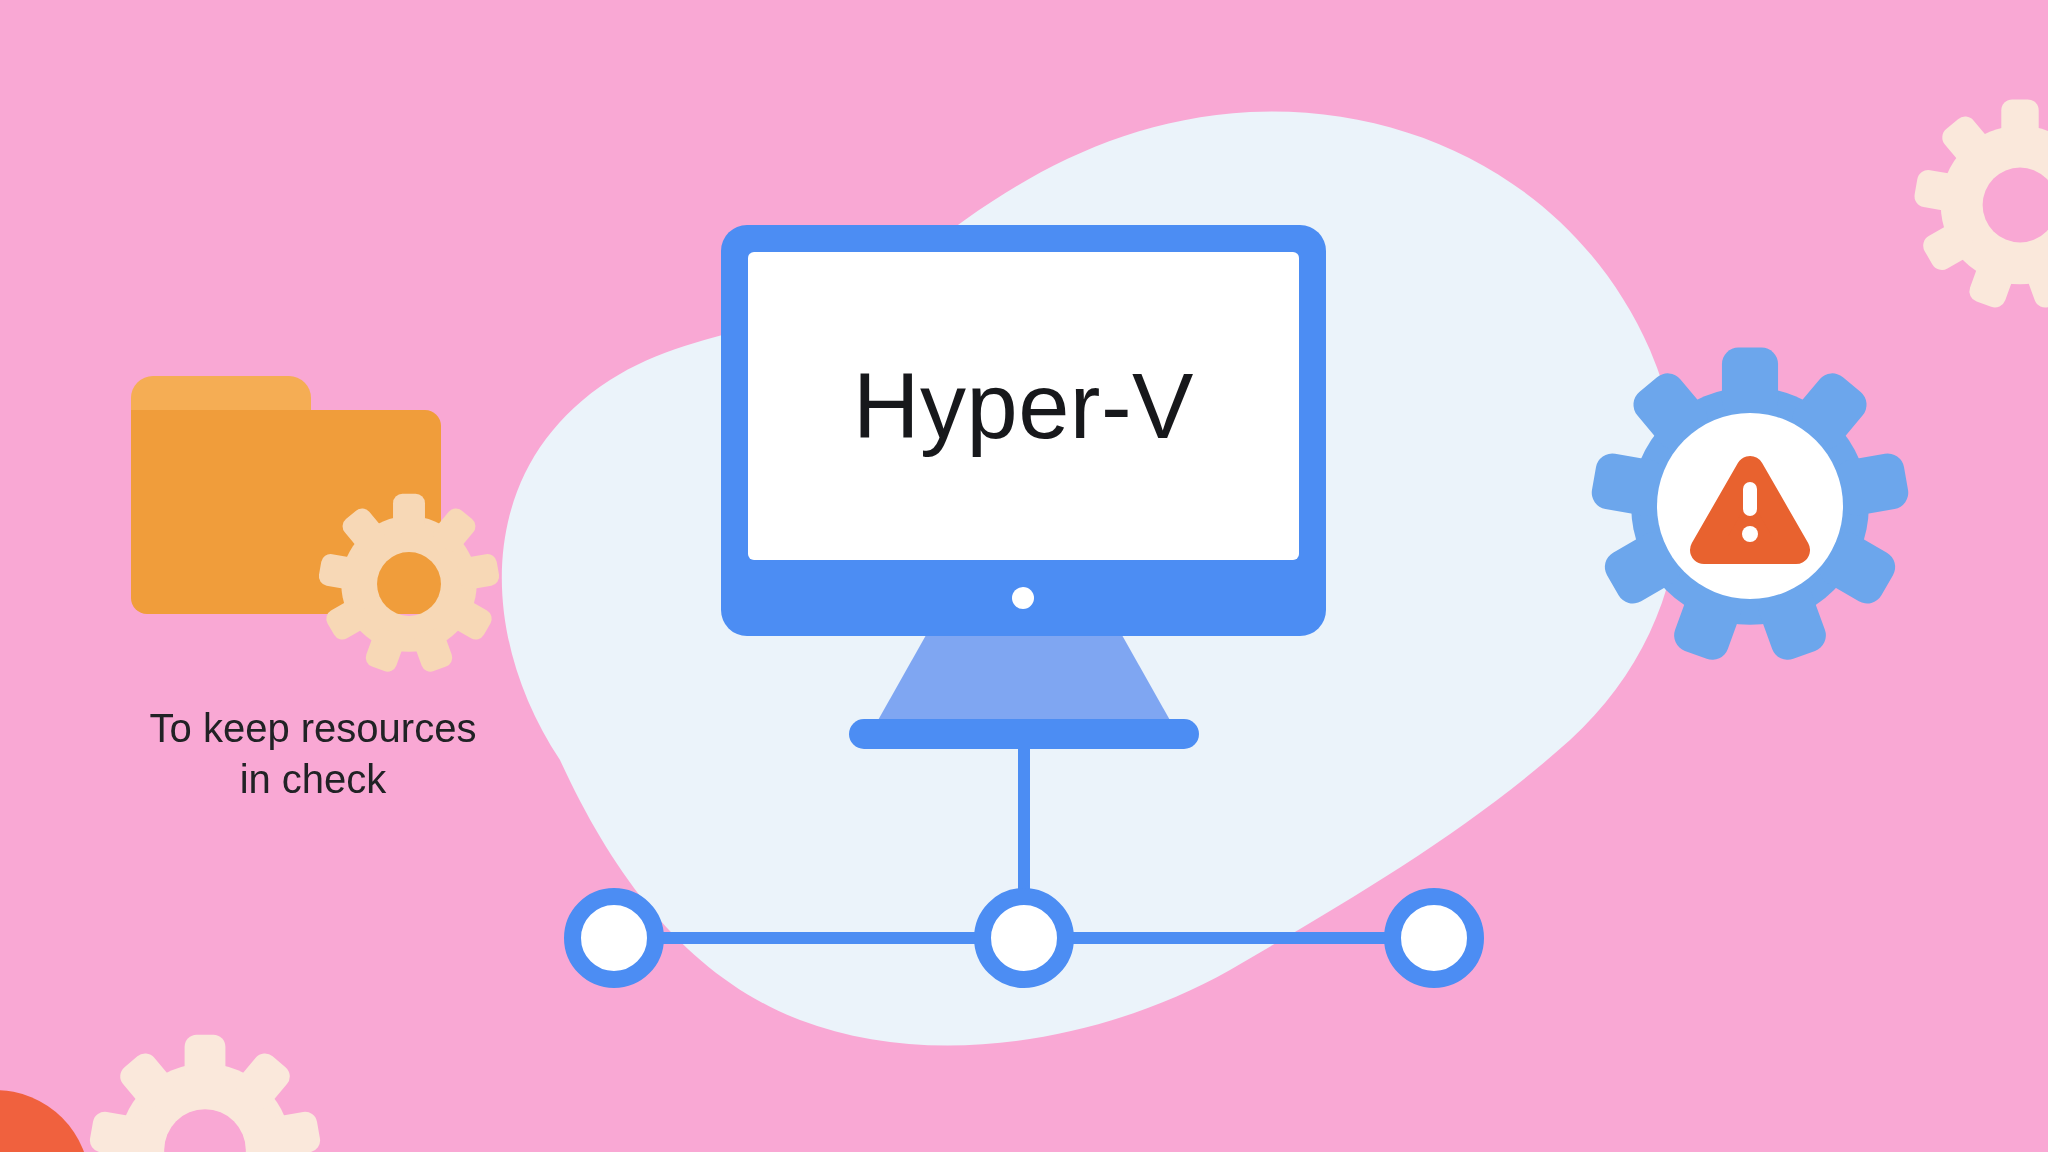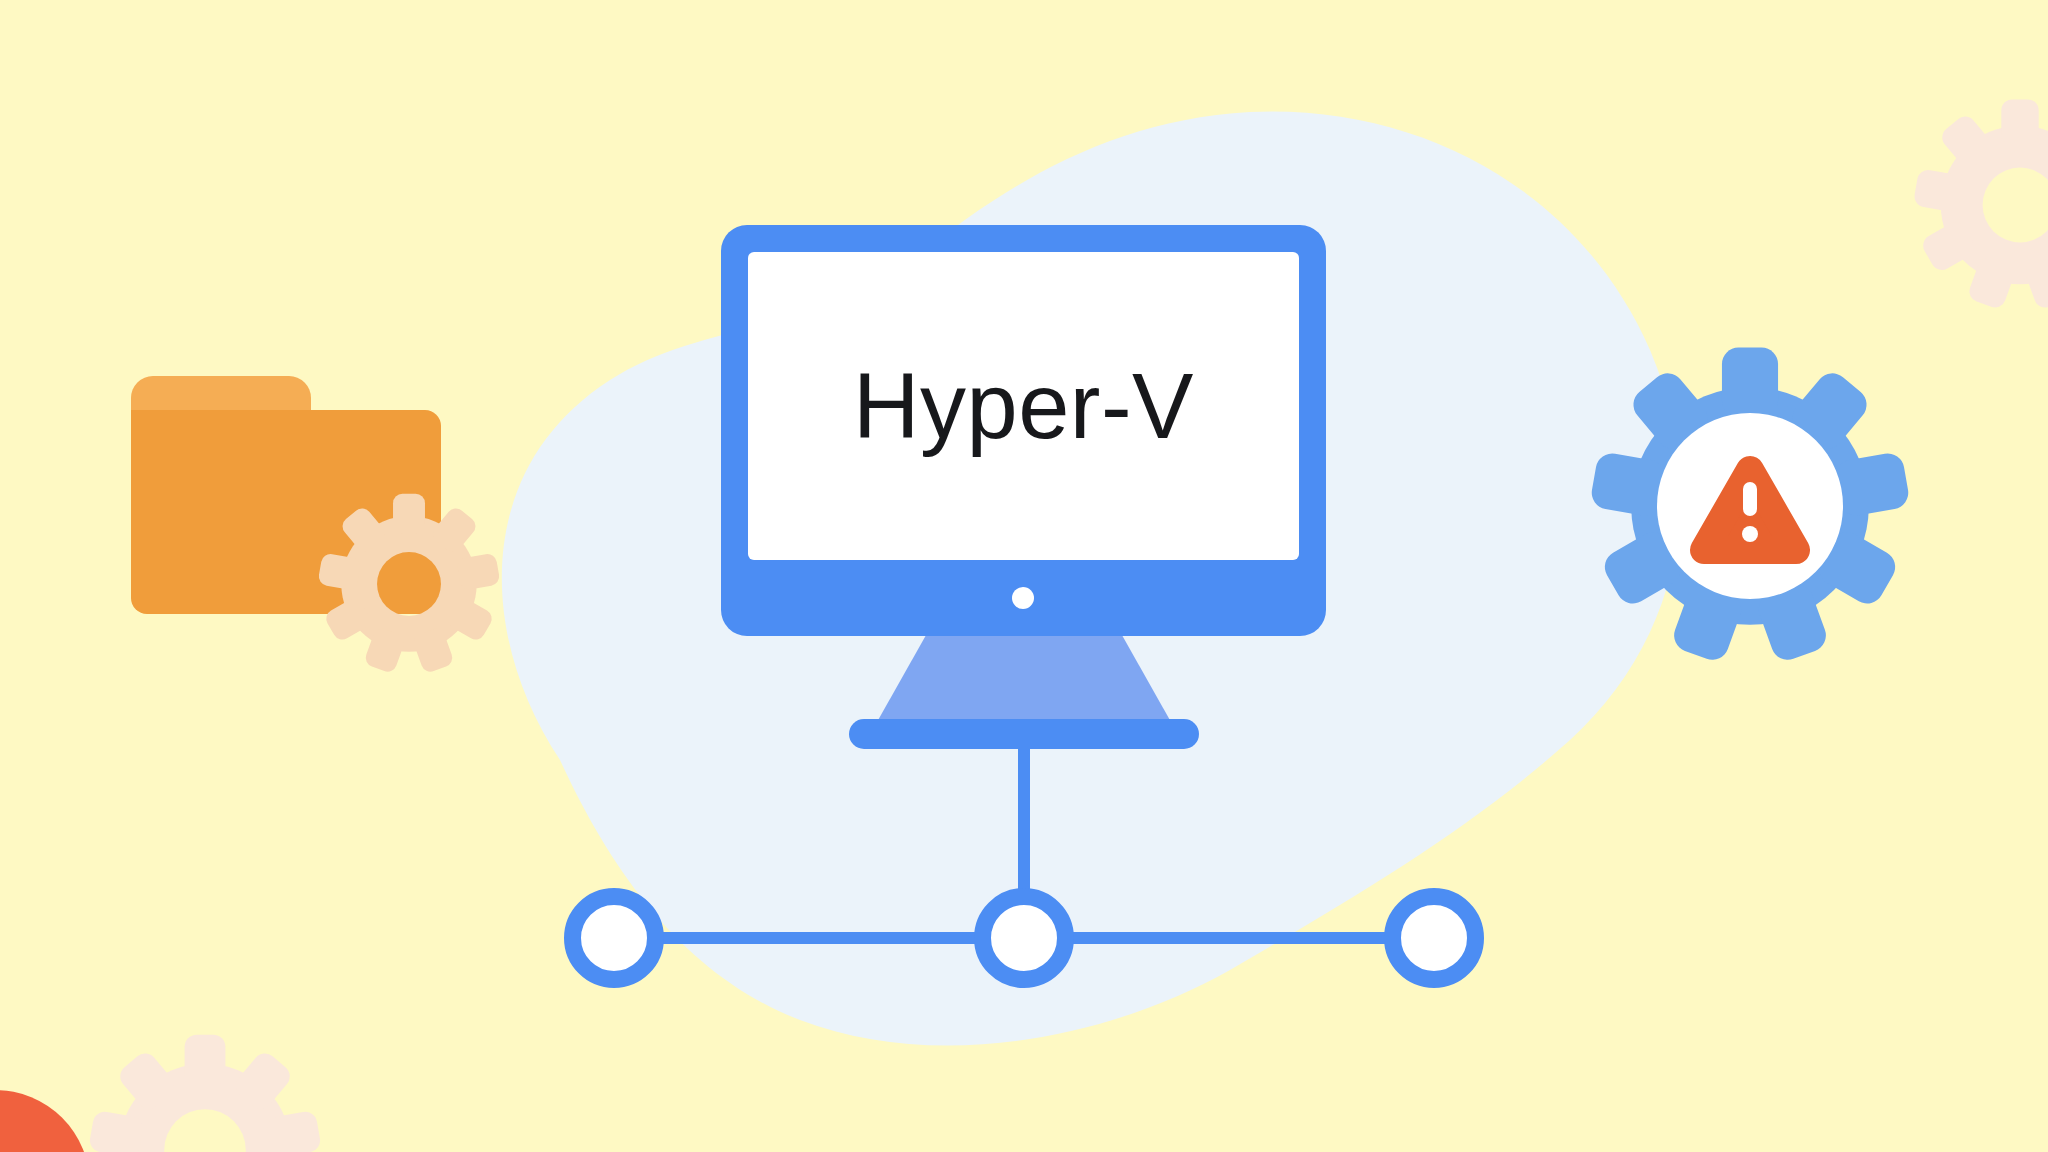--- a/index.html
+++ b/index.html
@@ -1,18 +1,18 @@
 <!DOCTYPE html>
 <html><head>
 <meta charset="utf-8">
 <style>
   html,body{margin:0;padding:0;background:#ffffff;}
   #canvas{
     position:relative;width:2048px;height:1152px;overflow:hidden;
-    background:#fef9c3;font-family:"Liberation Sans",sans-serif;
+    background:#f9a8d4;font-family:"Liberation Sans",sans-serif;
   }
   .abs{position:absolute;}
   
   #bg-svg{position:absolute;left:0;top:0;width:2048px;height:1152px;z-index:0;pointer-events:none;}
   
   .connector{position:absolute;background:#4C8DF3;z-index:1;}
   #connector-vertical{left:1018px;top:742px;width:12px;height:200px;}
   #connector-horizontal{left:614px;top:932px;width:820px;height:12px;}
   
   .node{
@@ -127,14 +127,15 @@
       </g>
       <circle cx="1750" cy="506" r="93" fill="#ffffff"></circle>
       <g transform="translate(1750 512)">
         <path d="M 0 -42 L 46 38 L -46 38 Z" fill="#E8622F" stroke="#E8622F" stroke-width="28" stroke-linejoin="round"></path>
         <rect x="-7" y="-30" width="14" height="34" rx="7" fill="#ffffff"></rect>
         <circle cy="22" r="8" fill="#ffffff"></circle>
       </g>
     </g>
   </svg>
 
+  <div id="caption-left" class="caption">To keep resources in check</div>
 
 </div>
 
 </body></html>

